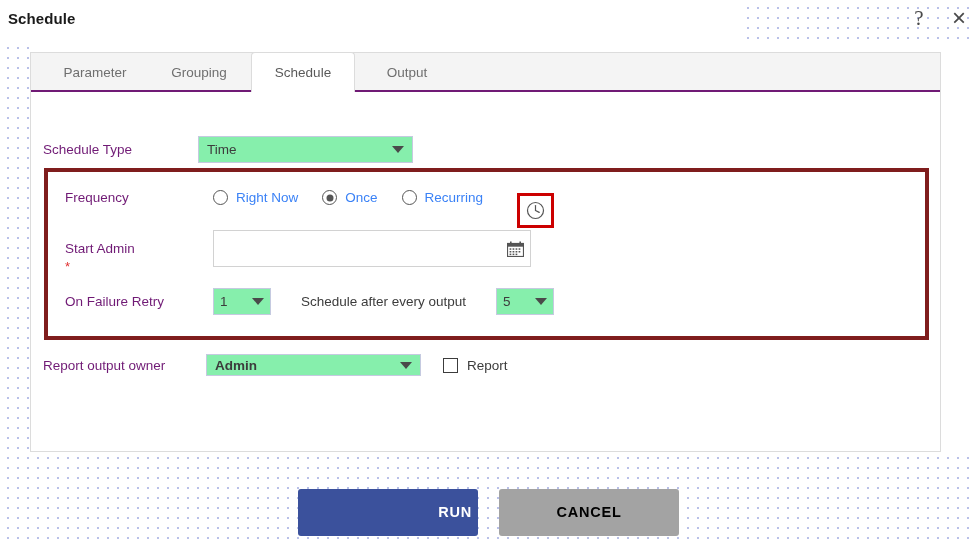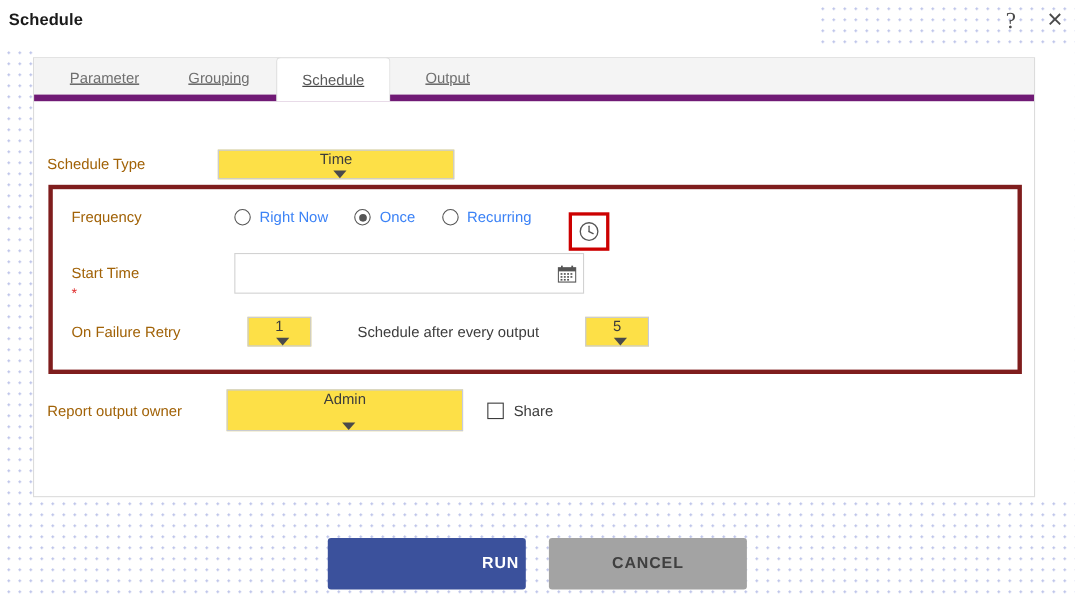--- a/index.html
+++ b/index.html
@@ -87,26 +87,25 @@
     border: 1px solid #dcdcdc;
     box-sizing: border-box;
     z-index: 4;
   }
 
   
   #tab-strip {
     position: relative;
     height: 39px;
     background: #f4f4f4;
-    border-bottom: 6px solid #701a75;
+    border-bottom: 2px solid #701a75;
     box-sizing: border-box;
     display: flex;
     align-items: stretch;
     padding-left: 12px;
-    text-decoration: underline;
   }
   .tab {
     min-width: 104px;
     padding: 0 18px;
     display: flex;
     align-items: center;
     justify-content: center;
     font-size: 13.5px;
     color: #6f6f6f;
     background: transparent;
@@ -129,46 +128,45 @@
   }
 
   
   #form-body {
     position: relative;
     padding: 0;
   }
 
   .row-label {
     font-size: 13.5px;
-    color: #a16207;
+    color: #701a75;
   }
 
   
   #schedule-type-row {
     position: absolute;
     left: 12px;
     top: 44px;
     display: flex;
     align-items: center;
   }
   #schedule-type-label { width: 155px; }
 
   
   .select-box {
     box-sizing: border-box;
     border: 1px solid #c5cae0;
-    background: #fde047;
+    background: #86efac;
     display: flex;
     align-items: center;
     font-size: 13.5px;
     color: #3c3c3c;
     padding: 0 8px;
     cursor: pointer;
     position: relative;
-    flex-direction: column;
   }
   .select-box .sel-value {
     flex: 1;
     white-space: nowrap;
     overflow: hidden;
   }
   .caret {
     width: 0; height: 0;
     border-left: 6px solid transparent;
     border-right: 6px solid transparent;
@@ -295,21 +293,20 @@
     cursor: pointer;
   }
 
   
   #retry-row {
     position: absolute;
     left: 17px;
     top: 116px;
     display: flex;
     align-items: center;
-    gap: 12px;
   }
   #retry-label { width: 148px; }
   #retry-count-select { width: 58px; height: 27px; padding: 0 6px; }
   #retry-interval-label {
     margin-left: 30px;
     margin-right: 30px;
     font-size: 13.5px;
     color: #3c3c3c;
     white-space: nowrap;
   }
@@ -317,21 +314,21 @@
 
   
   #owner-row {
     position: absolute;
     left: 12px;
     top: 262px;
     display: flex;
     align-items: center;
   }
   #owner-label { width: 163px; }
-  #owner-select { width: 215px; height: 38px; }
+  #owner-select { width: 215px; height: 22px; font-weight: bold; }
 
   #share-checkbox-item {
     display: flex;
     align-items: center;
     margin-left: 22px;
     cursor: pointer;
     font-size: 13.5px;
     color: #3c3c3c;
   }
   .check-mark {
@@ -361,21 +358,21 @@
     border: none;
     border-radius: 3px;
     font-family: "Liberation Sans", sans-serif;
     font-size: 14.5px;
     font-weight: bold;
     letter-spacing: 0.8px;
     color: #ffffff;
     cursor: pointer;
   }
   #run-button    { background: #3b519c; margin-right: 21px; text-align: right; }
-  #cancel-button { background: #a3a3a3; color: #404040; }
+  #cancel-button { background: #a3a3a3; color: #000000; }
 </style>
 </head>
 <body>
 
 <div id="dot-backdrop"></div>
 <div class="white-cover" id="cover-top-left"></div>
 <div class="white-cover" id="cover-main"></div>
 <div class="white-cover" id="cover-right-strip"></div>
 
 <div id="page-title">Schedule</div>
@@ -424,21 +421,21 @@
           <span>Once</span>
         </div>
         <div class="radio-item">
           <span class="radio-mark"></span>
           <span>Recurring</span>
         </div>
       </div>
 
       <div id="start-time-row">
         <div id="start-time-labelwrap">
-          <div class="row-label">Start Time</div>
+          <div class="row-label">Start Admin</div>
           <div id="start-time-required">*</div>
         </div>
 
         <div id="start-time-field">
           <input id="start-time-input" type="text" placeholder="" style="">
           <span id="calendar-icon">
             <svg width="17" height="16" viewBox="0 0 17 16" aria-hidden="true">
               <rect x="0.5" y="2.5" width="16" height="13" fill="none" stroke="#555" stroke-width="1.2"></rect>
               <rect x="0.5" y="2.5" width="16" height="3.2" fill="#555"></rect>
               <rect x="3" y="0.5" width="1.6" height="3" fill="#555"></rect>
@@ -477,21 +474,21 @@
     </div>
 
     <div id="owner-row">
       <div class="row-label" id="owner-label">Report output owner</div>
       <div class="select-box" id="owner-select">
         <span class="sel-value">Admin</span>
         <span class="caret"></span>
       </div>
       <div id="share-checkbox-item">
         <span class="check-mark"></span>
-        <span>Share</span>
+        <span>Report</span>
       </div>
     </div>
 
   </div>
 </div>
 
 <div id="clock-button-highlight">
   <svg width="19" height="19" viewBox="0 0 19 19" aria-hidden="true">
     <circle cx="9.5" cy="9.5" r="8" fill="none" stroke="#555" stroke-width="1.2"></circle>
     <line x1="9.5" y1="9.5" x2="9.5" y2="4.6" stroke="#555" stroke-width="1.2" stroke-linecap="round"></line>

